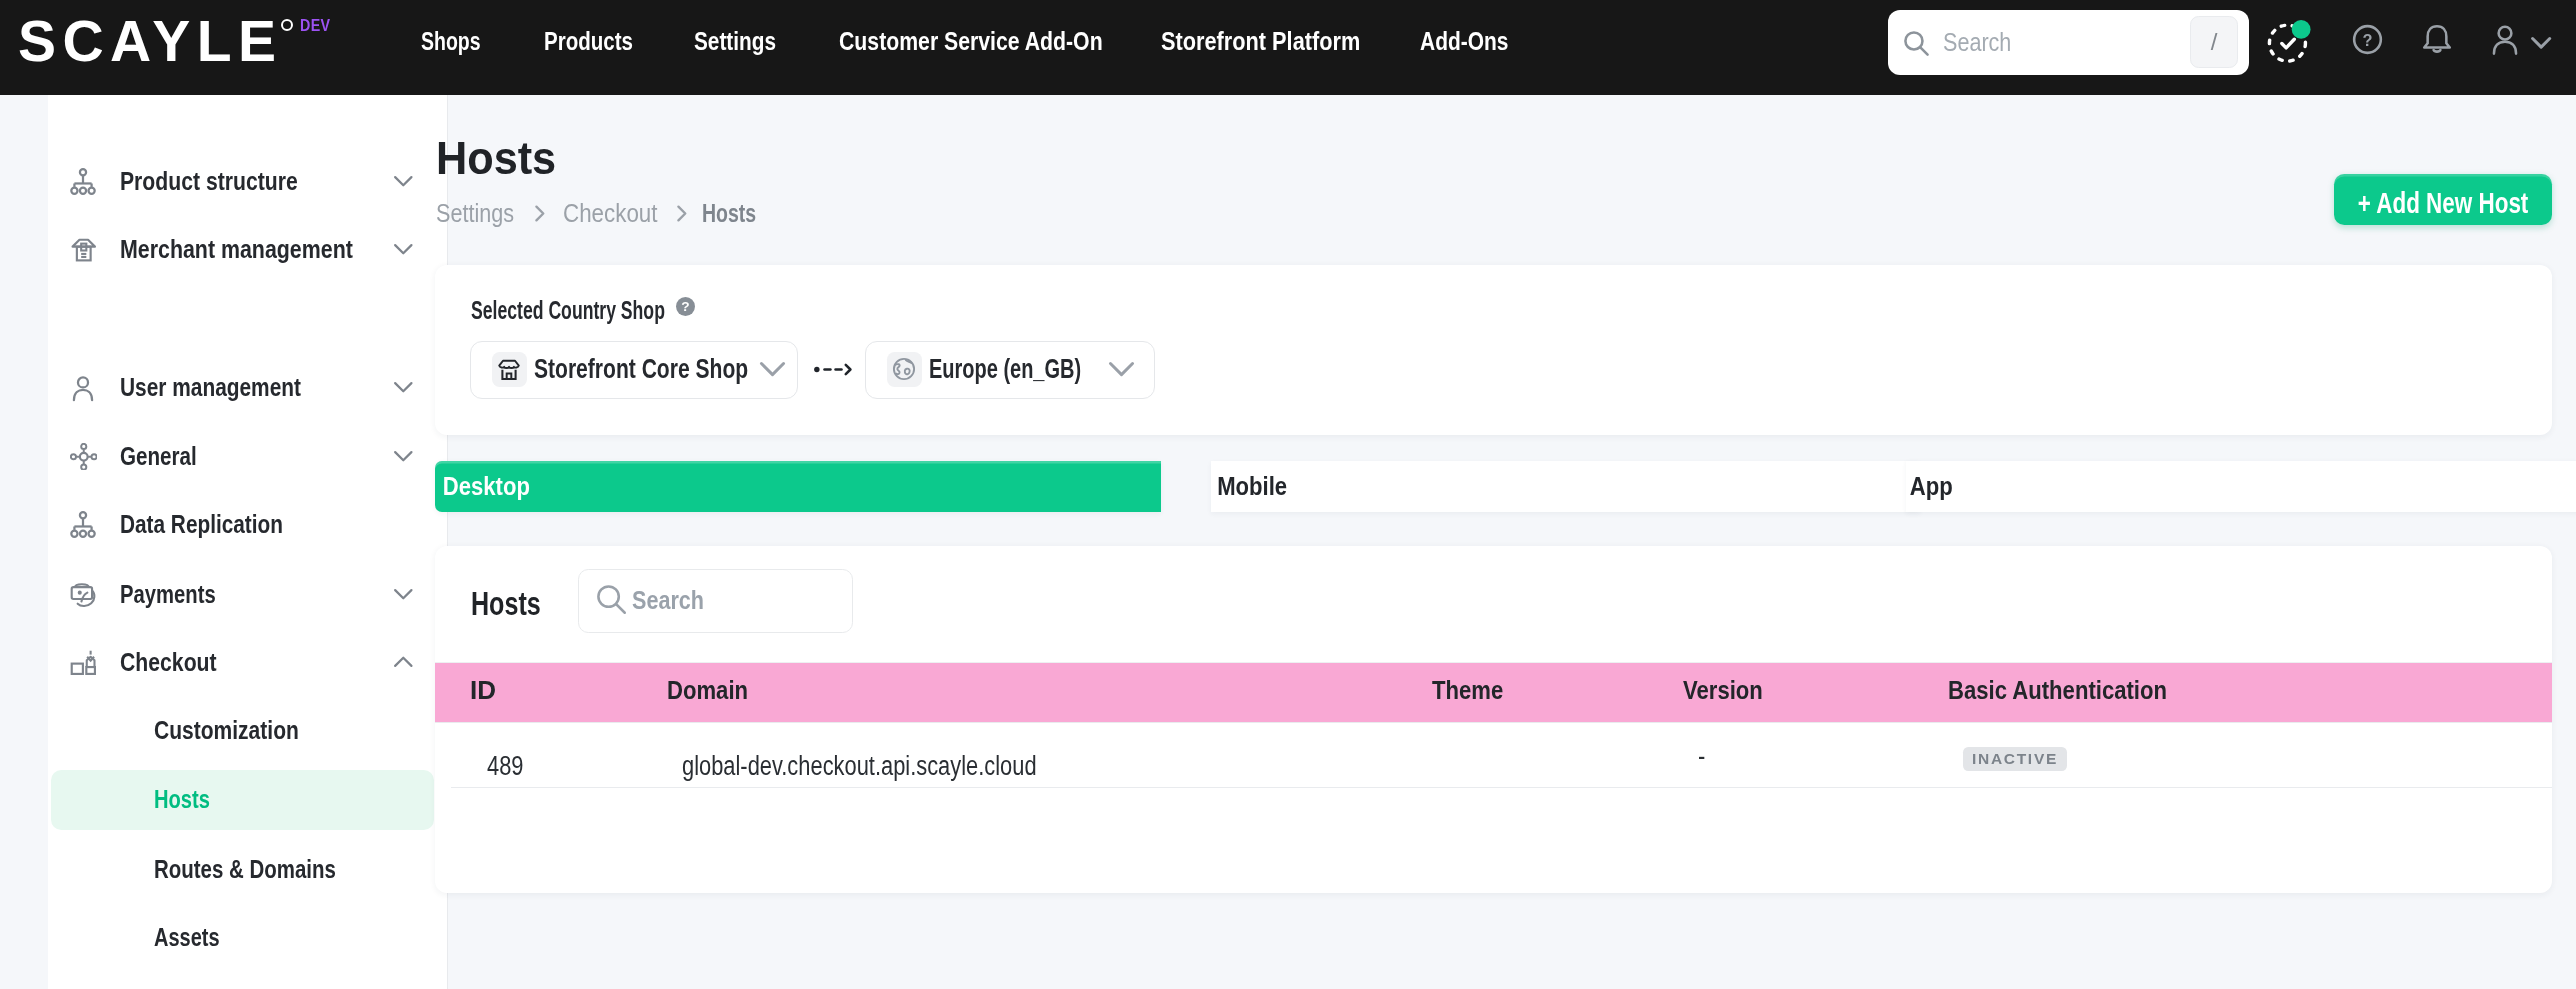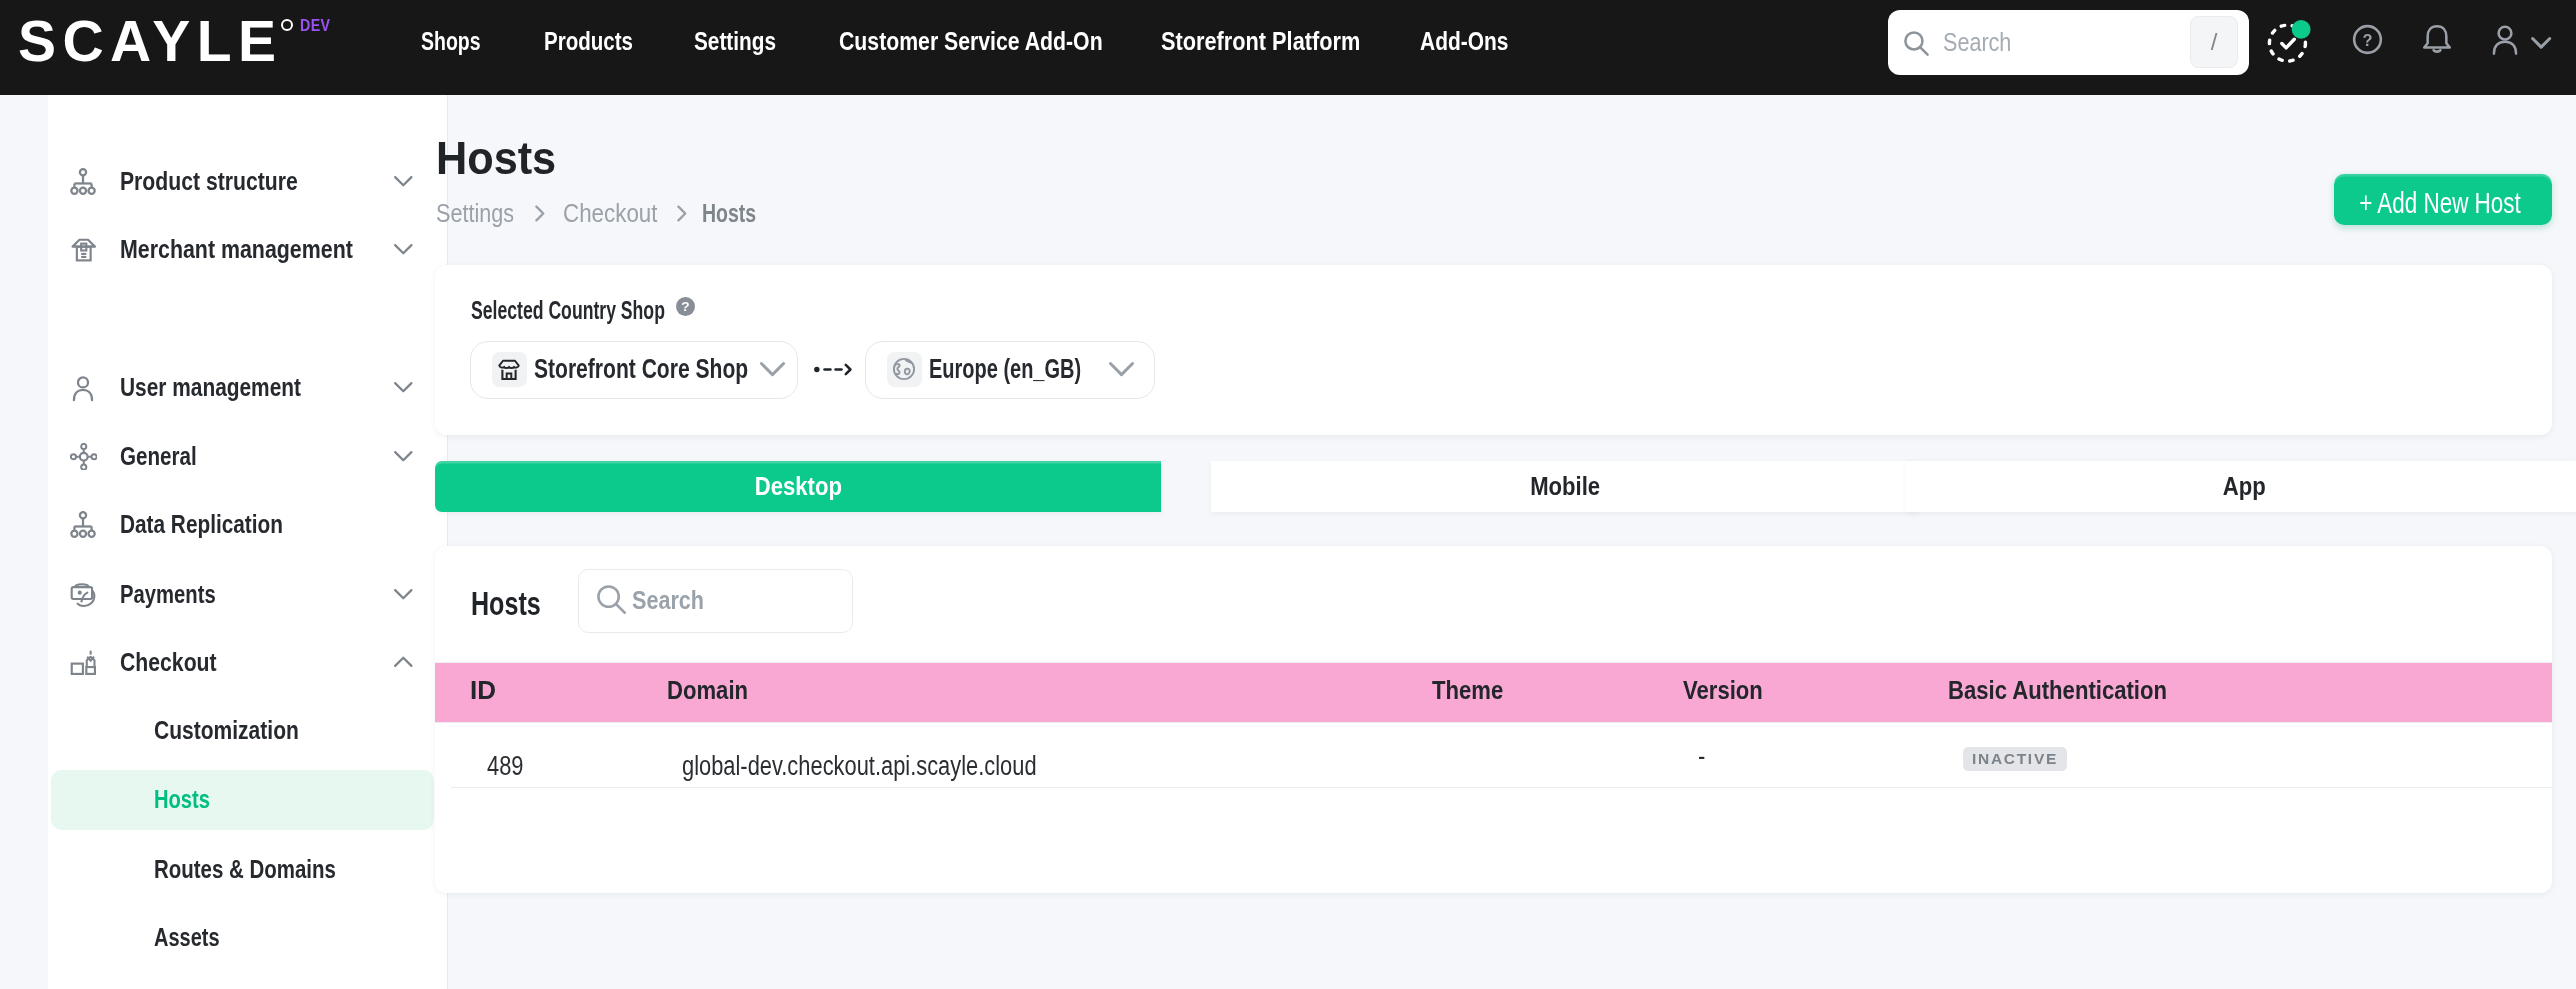--- a/index.html
+++ b/index.html
@@ -25,34 +25,34 @@
   .side-item { position:absolute; left:0; width:400px; height:69px; }
   .side-label { position:absolute; left:72px; top:0; height:69px; line-height:69px; font-size:25px; font-weight:700; color:#26292e; transform-origin:0 50%; }
   .sub-label { position:absolute; left:106px; top:0; height:69px; line-height:69px; font-size:25px; font-weight:700; color:#26292e; transform-origin:0 50%; }
   .side-icon { position:absolute; left:21.5px; top:22.3px; }
   .side-chev { position:absolute; left:345px; top:28px; }
   #hosts-hl { position:absolute; left:2.6px; top:675px; width:383px; height:60px; background:#e7f8f0; border-radius:10.3px; }
 
   
   #title { position:absolute; left:436px; top:131px; font-size:46px; font-weight:700; color:#202327; transform:scaleX(0.94); transform-origin:0 50%; }
   .crumb { position:absolute; top:198px; height:31px; line-height:31px; font-size:26px; color:#9ba1a8; transform-origin:0 50%; }
-  #addbtn { position:absolute; left:2334px; top:174px; width:218px; height:51px; background:#0cc98c; border-radius:10.3px; color:#fff; font-size:30px; font-weight:400; text-align:center; line-height:58px; box-shadow:inset 0 2.6px 0 rgba(255,255,255,0.18), 0 2.6px 6.9px rgba(12,160,110,0.25); }
+  #addbtn { position:absolute; left:2334px; top:174px; width:218px; height:51px; background:#0cc98c; border-radius:10.3px; color:#fff; font-size:30px; font-weight:700; text-align:center; line-height:58px; box-shadow:inset 0 2.6px 0 rgba(255,255,255,0.18), 0 2.6px 6.9px rgba(12,160,110,0.25); }
   #addbtn span { display:inline-block; white-space:nowrap; margin-left:-5.2px; transform:scaleX(0.748); transform-origin:50% 50%; }
 
   .card { position:absolute; background:#fff; border-radius:12px; box-shadow:0 1.7px 6.9px rgba(40,50,70,0.06); }
   #card1 { left:435px; top:265px; width:2117px; height:170px; }
   #scs-label { position:absolute; left:36px; top:31px; font-size:25px; font-weight:700; color:#26292e; transform:scaleX(0.705); transform-origin:0 50%; white-space:nowrap; }
   .help-dot { position:absolute; width:19px; height:19px; border-radius:50%; background:#878e96; color:#fff; font-size:13.7px; font-weight:700; text-align:center; line-height:19px; }
-  .dd { position:absolute; top:76px; height:58px; border:1.7px solid #e5e7ea; border-radius:18px; background:#fff; }
+  .dd { position:absolute; top:76px; height:58px; border:1.7px solid #e5e7ea; border-radius:12px; background:#fff; }
   .dd-icon { position:absolute; left:20.6px; top:9.5px; width:35px; height:35px; background:#f1f2f4; border-radius:7.7px; }
   .dd-text { position:absolute; left:63px; top:0; height:54px; line-height:54px; font-size:27px; font-weight:700; color:#26292e; white-space:nowrap; transform-origin:0 50%; }
   .dd-chev { position:absolute; top:19px; }
 
   
-  .tab { position:absolute; top:461px; height:51px; background:#fff; font-size:26px; font-weight:700; color:#23262b; text-align:center; line-height:51px; box-shadow:0 1.7px 5.2px rgba(40,50,70,0.05); }
+  .tab { position:absolute; top:461px; height:51px; background:#fff; font-size:26px; font-weight:700; color:#23262b; line-height:51px; box-shadow:0 1.7px 5.2px rgba(40,50,70,0.05); }
   .tab span { display:inline-block; transform:scaleX(0.85); }
   #tab-desktop { left:435px; width:726px; background:#0cc98c; color:#fff; border-radius:6.9px 0 0 6.9px; box-shadow:inset 0 2.6px 0 rgba(255,255,255,0.22), 0 1.7px 5.2px rgba(40,50,70,0.05); }
   #tab-mobile { left:1163px; width:709px;margin-left:48px; }
   #tab-app { left:1874px; width:677px; border-radius:0 6.9px 6.9px 0;margin-left:32px; }
 
   
   #card2 { left:435px; top:546px; width:2117px; height:347px; overflow:hidden; }
   #tbl-title { position:absolute; left:36px; top:0px; height:116px; line-height:116px; font-size:33px; font-weight:700; color:#202327; transform:scaleX(0.76); transform-origin:0 50%; }
   #tbl-search { position:absolute; left:143px; top:23px; width:275px; height:64px; border:1.7px solid #e8eaec; border-radius:10.3px; }
   #tbl-search-ph { position:absolute; left:53px; top:0; height:60px; line-height:60px; font-size:26px; font-weight:600; color:#9aa2ab; transform:scaleX(0.83); transform-origin:0 50%; }

